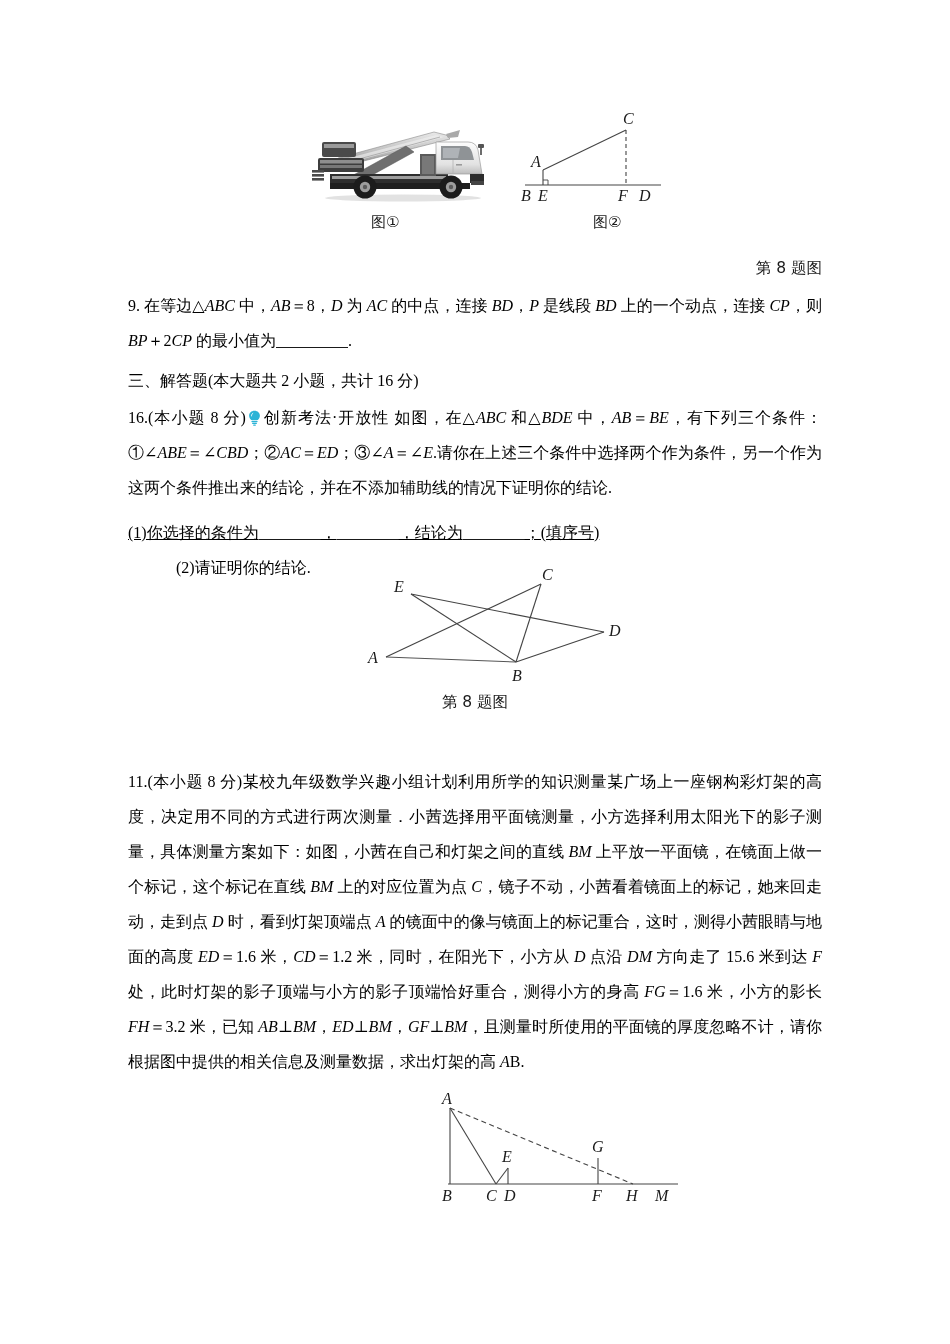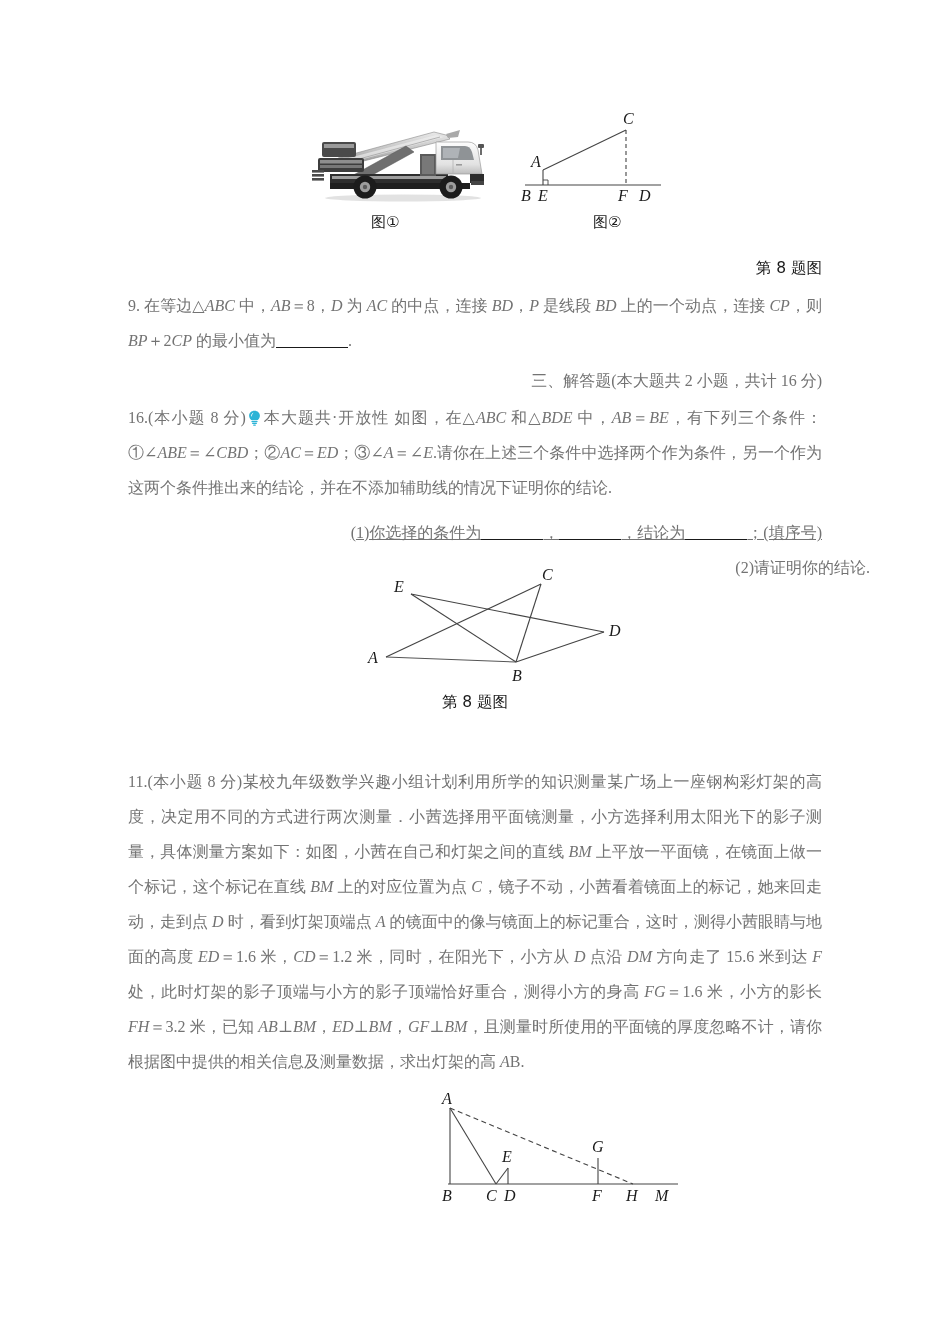--- a/index.html
+++ b/index.html
@@ -71,25 +71,25 @@
   }
   #fig8-title { top: 258px; text-align: right; }
   #fig10-title { top: 692px; }
 
   
   .para {
     position: absolute;
     width: 694px;
     font-size: 16px;
     line-height: 35px;
-    color: #737373;
+    color: #000000;
     text-align: justify;
     text-justify: inter-ideograph;
   }
-  .para.nojust { text-align: right; }
+  .para.nojust { text-align: left; }
   .it {
     font-family: "Liberation Serif", "DejaVu Serif", serif;
     font-style: italic;
   }
   .blank-s {
     display: inline-block;
     border-bottom: 1px solid #1a1a1a;
     width: 72px;
     height: 15px;
     vertical-align: -2px;
@@ -241,21 +241,21 @@
 
   <div class="para nojust" style="top:363px;">三、解答题(本大题共 2 小题，共计 16 分)</div>
 
   <div class="para" style="top:400px;">
     <span>16.</span><span>(本小题 8 分)</span><span class="bulb"><svg width="15" height="16" viewBox="0 0 15 16" xmlns="http://www.w3.org/2000/svg">
             <path d="M7.5 0.8 C4.3 0.8 2.1 3 2.1 5.7 C2.1 7.6 3.2 8.8 4.2 10 L10.8 10 C11.8 8.8 12.9 7.6 12.9 5.7 C12.9 3 10.7 0.8 7.5 0.8 Z" fill="#2bb3d6"></path>
             <rect x="4.4" y="10.7" width="6.2" height="1.5" rx="0.6" fill="#2bb3d6"></rect>
             <rect x="5.1" y="12.7" width="4.8" height="1.4" rx="0.6" fill="#2bb3d6"></rect>
             <rect x="6.2" y="14.6" width="2.6" height="1.2" rx="0.5" fill="#2bb3d6"></rect>
             <path d="M5.8 3.3 C4.9 3.9 4.4 4.8 4.5 5.9" stroke="#ffffff" stroke-width="0.9" fill="none" stroke-linecap="round"></path>
-          </svg></span><span>本大题共·开放性</span>
+          </svg></span><span>创新考法·开放性</span>
     如图，在△<span class="it">ABC</span> 和△<span class="it">BDE</span> 中，<span class="it">AB</span>＝<span class="it">BE</span>，有下列三个条件：①∠<span class="it">ABE</span>＝∠<span class="it">CBD</span>；②<span class="it">AC</span>＝<span class="it">ED</span>；③∠<span class="it">A</span>＝∠<span class="it">E</span>.请你在上述三个条件中选择两个作为条件，另一个作为这两个条件推出来的结论，并在不添加辅助线的情况下证明你的结论.
   </div>
 
   <div class="para nojust" style="top:515px;text-decoration:underline;">
     <span>(1)你选择的条件为</span><span class="blank-m"></span><span>，</span><span class="blank-m"></span><span>，结论为</span><span class="blank-m"></span><span>；(填序号)</span>
   </div>
 
   <div class="para nojust" style="top:550px;margin-left:48px;">(2)请证明你的结论.</div>
 
   <div class="diag" id="diag10">

